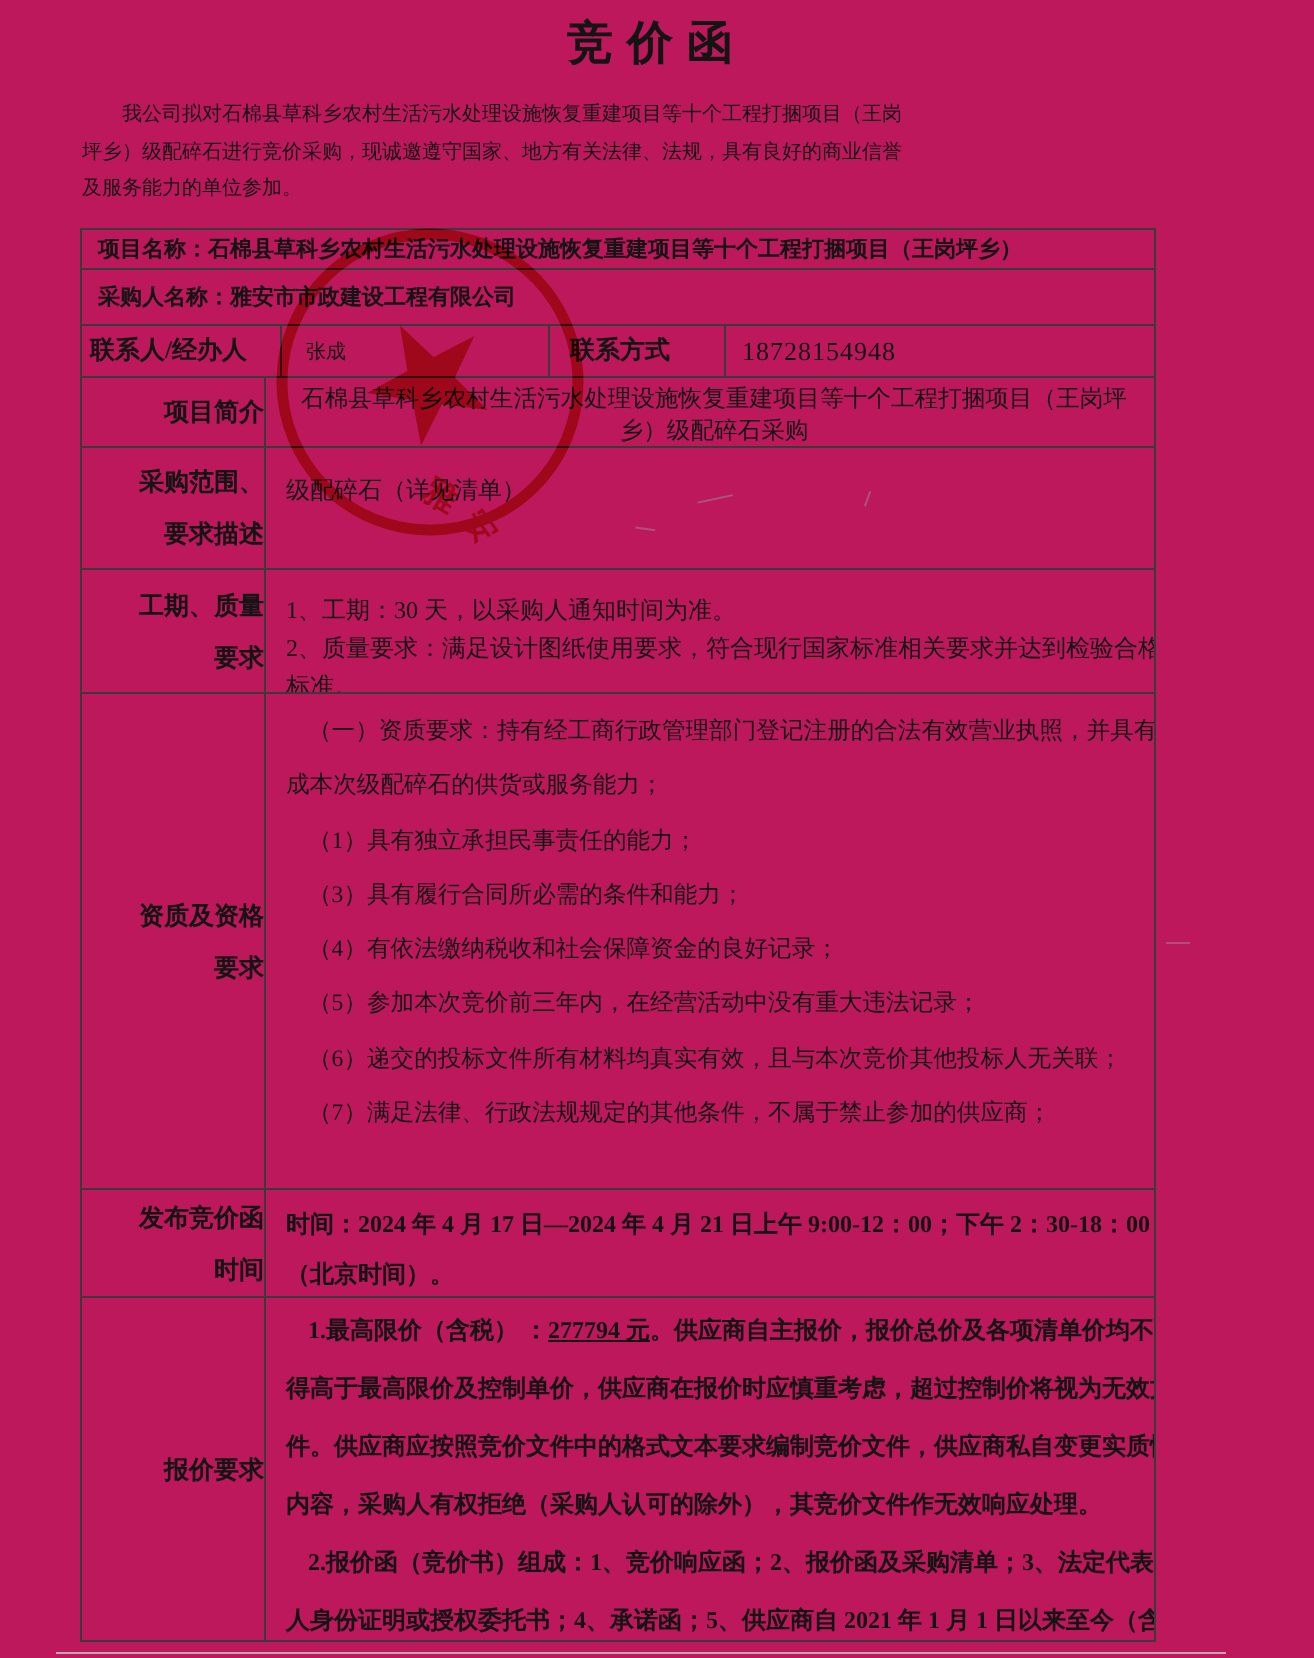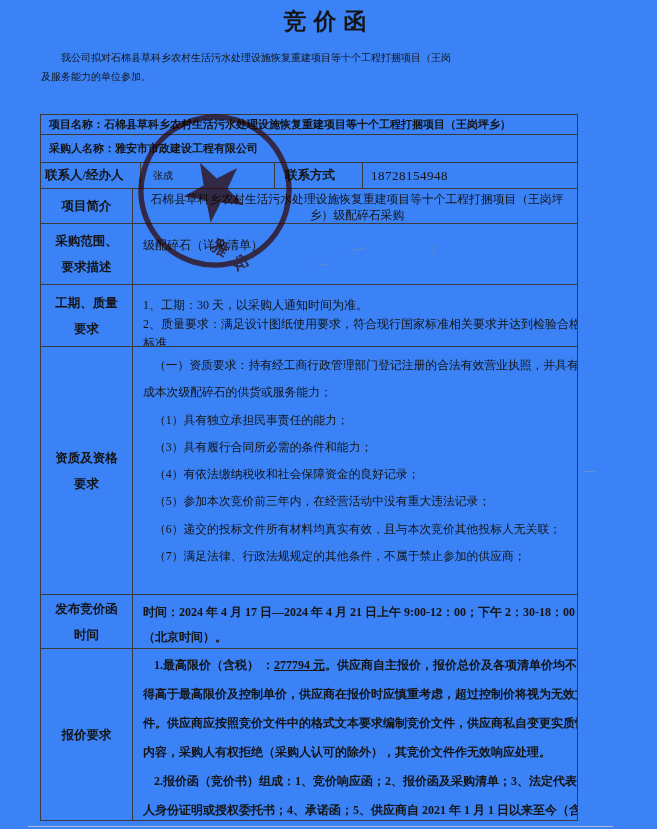--- a/index.html
+++ b/index.html
@@ -1,20 +1,20 @@
 <!DOCTYPE html>
 <html><head>
 <meta charset="utf-8">
 <style>
   html,body{margin:0;padding:0;}
   body{background:#ffffff;}
   .page{
     position:relative;
     width:657px;height:829px;
-    background:#3b82f6;
+    background:#be185d;
     overflow:hidden;
     font-family:"Liberation Serif","DejaVu Serif",serif;
     color:#141414;
   }
   
   .title{
     position:absolute;top:6px;left:0;right:0;
     text-align:center;
     font-family:"Liberation Sans","DejaVu Sans",sans-serif;
     font-size:23px;font-weight:bold;letter-spacing:7px;
@@ -33,21 +33,21 @@
     background:transparent;
     font-size:12px;
   }
   .row{display:flex;box-sizing:border-box;border-top:1px solid #3a3a3a;align-items:stretch;}
   .row:first-child{border-top:none;}
   .h1{height:19px}.h2{height:28px}.h3{height:26px}.h4{height:35px}
   .h5{height:61px}.h6{height:62px}.h7{height:248px}.h8{height:54px}.h9{height:172px}
   .cell{box-sizing:border-box;overflow:hidden;}
   .lbl{
     width:92px;flex:none;border-right:1px solid #3a3a3a;
-    display:flex;flex-direction:column;justify-content:center;align-items:center;
+    display:flex;flex-direction:column;justify-content:center;align-items:flex-end;
     font-weight:bold;font-size:12.5px;text-align:center;
   }
   .lbl .lab-line{line-height:26px;white-space:nowrap;}
   .content{flex:1;padding:0 6px 0 10px;}
   .fullrow{flex:1;display:flex;align-items:center;padding-left:8px;font-weight:bold;font-size:11px;white-space:nowrap;}
   
   .c-lbl1{width:100px;flex:none;border-right:1px solid #3a3a3a;display:flex;align-items:center;justify-content:flex-start;padding-left:4px;font-weight:bold;font-size:12.5px;white-space:nowrap;}
   .c-name{width:134px;flex:none;border-right:1px solid #3a3a3a;display:flex;align-items:center;padding-left:12px;font-size:10px;}
   .c-lbl2{width:88px;flex:none;border-right:1px solid #3a3a3a;display:flex;align-items:center;padding-left:10px;font-weight:bold;font-size:12.5px;white-space:nowrap;}
   .c-phone{flex:1;display:flex;align-items:center;padding-left:8px;font-size:13px;letter-spacing:.5px;}
@@ -86,20 +86,21 @@
 </style>
 </head>
 <body>
 
 <div class="page">
 
   <h1 class="title">竞价函</h1>
 
   <div class="intro">
       <div class="intro-line">我公司拟对石棉县草科乡农村生活污水处理设施恢复重建项目等十个工程打捆项目（王岗</div>
+      <div class="intro-line">坪乡）级配碎石进行竞价采购，现诚邀遵守国家、地方有关法律、法规，具有良好的商业信誉</div>
       <div class="intro-line">及服务能力的单位参加。</div>
     </div>
 
   <div class="tbl">
 
     <div class="row h1">
       <div class="cell fullrow">项目名称：石棉县草科乡农村生活污水处理设施恢复重建项目等十个工程打捆项目（王岗坪乡）</div>
     </div>
 
     <div class="row h2">

